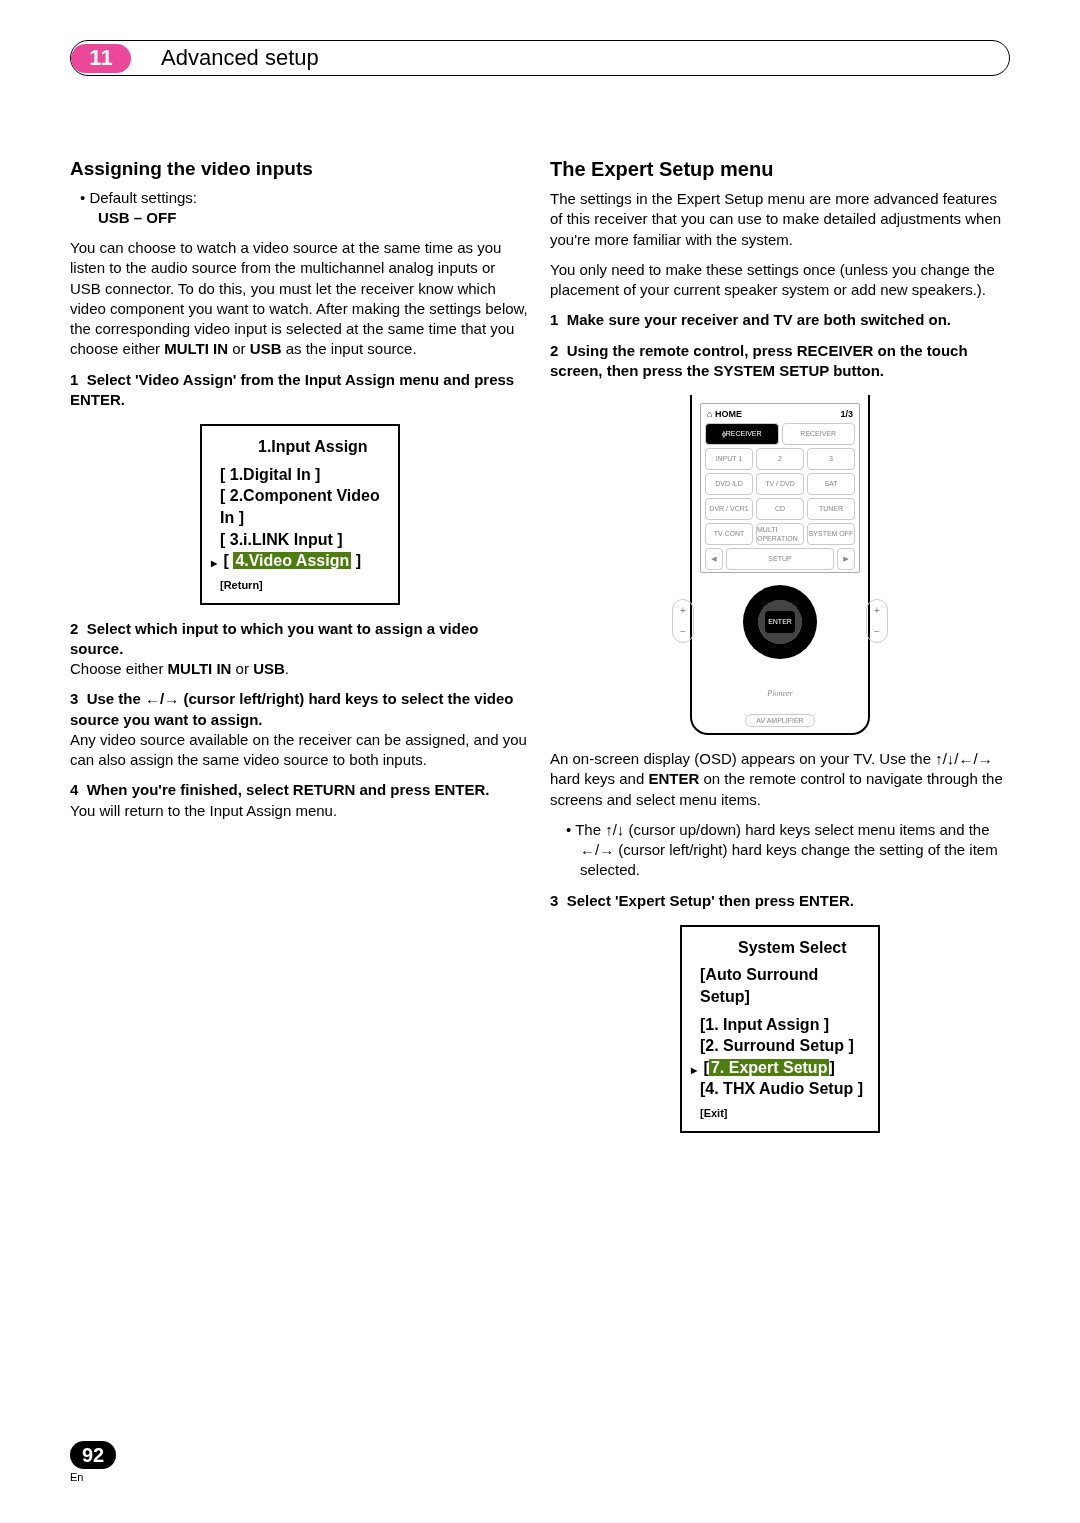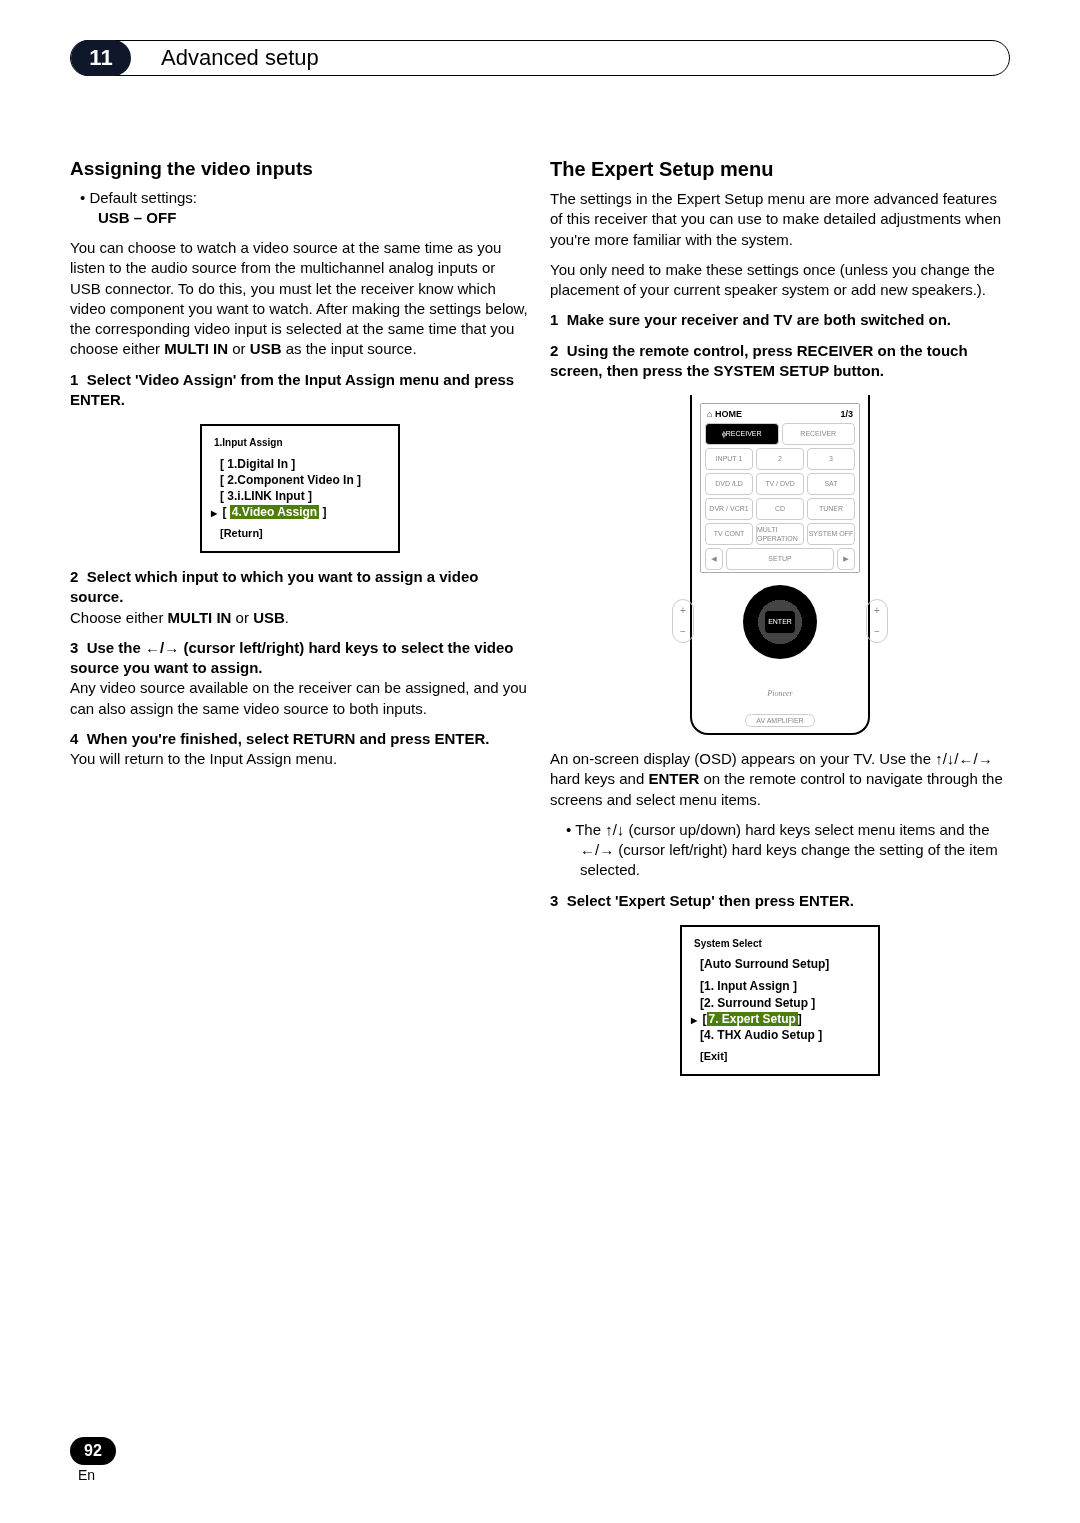--- a/index.html
+++ b/index.html
@@ -13,26 +13,26 @@
   }
   .page {
     padding: 40px 70px 40px 70px;
   }
   .header {
     display: flex;
     align-items: center;
     margin-bottom: 80px;
   }
   .chapter-badge {
-    background: #0f172a;
+    background: #ec4899;
     color: #fff;
     font-weight: bold;
     font-size: 22px;
     width: 60px;
-    height: 36px;
+    height: 29px;
     border-radius: 18px;
     display: flex;
     align-items: center;
     justify-content: center;
     margin-right: 18px;
   }
   .chapter-wrap {
     flex:1;
     display:flex;
     align-items:center;
@@ -69,22 +69,22 @@
   .step-num { font-weight: bold; }
   .step-title { font-weight: bold; }
   .osd-box {
     border: 2px solid #000;
     width: 200px;
     margin: 14px auto;
     padding: 10px 12px;
     font-size: 11px;
     font-weight: bold;
   }
-  .osd-title { font-size: 10px; margin-bottom: 6px; }
-  .osd-item { font-size: 12px; margin-left: 6px; line-height:1.35;}
+  .osd-title { font-size: 16px; margin-bottom: 6px; margin-left: 44px; }
+  .osd-item { font-size: 16px; margin-left: 6px; line-height:1.35;}
   .osd-sel { background: #4d7c0f; color: #fff; padding: 0 2px; }
   .osd-arrow::before { content: "▶"; font-size:8px; margin-right:2px;}
   .osd-return { margin-top: 6px; margin-left:6px;}
   .remote {
     border: 2px solid #000;
     width: 180px;
     height: 340px;
     margin: 14px auto;
     border-radius: 0 0 18px 18px;
     border-top: none;
@@ -138,25 +138,25 @@
   .side-left{ left:-28px; top:14px;}
   .side-right{ right:-28px; top:14px;}
   .remote-bottom{ display:flex; align-items:flex-end; justify-content:center; gap:6px; margin-top:14px; font-size:8px; color:#888;}
   .remote-pill{ border:1px solid #ccc; border-radius:10px; padding:1px 10px; font-size:7px;}
   .footer {
     position: absolute;
     left: 70px;
     bottom: 40px;
   }
   .page-badge {
-    background:#000;color:#fff;font-weight:bold;font-size:16px;
+    background:#000;color:#fff;font-weight:bold;font-size:20px;
     width:46px;height:28px;border-radius:14px;
     display:flex;align-items:center;justify-content:center;
   }
-  .lang { font-size:14px; margin-top:2px; margin-left:8px;}
+  .lang { font-size:11px; margin-top:2px; margin-left:0;}
   b{font-weight:bold;}
 </style>
 </head>
 <body>
 
 <div class="page">
 
   <div class="header">
     <div class="chapter-wrap">
       <div class="chapter-badge">11</div>

